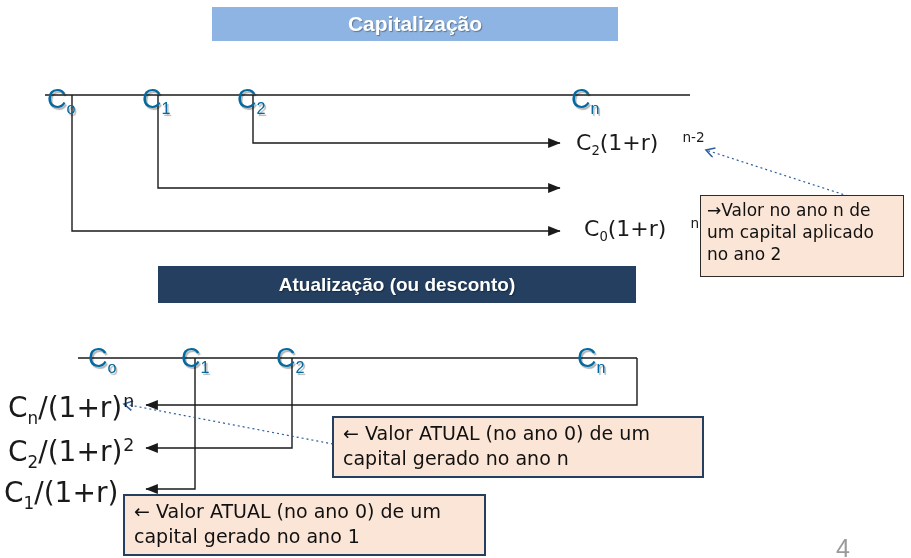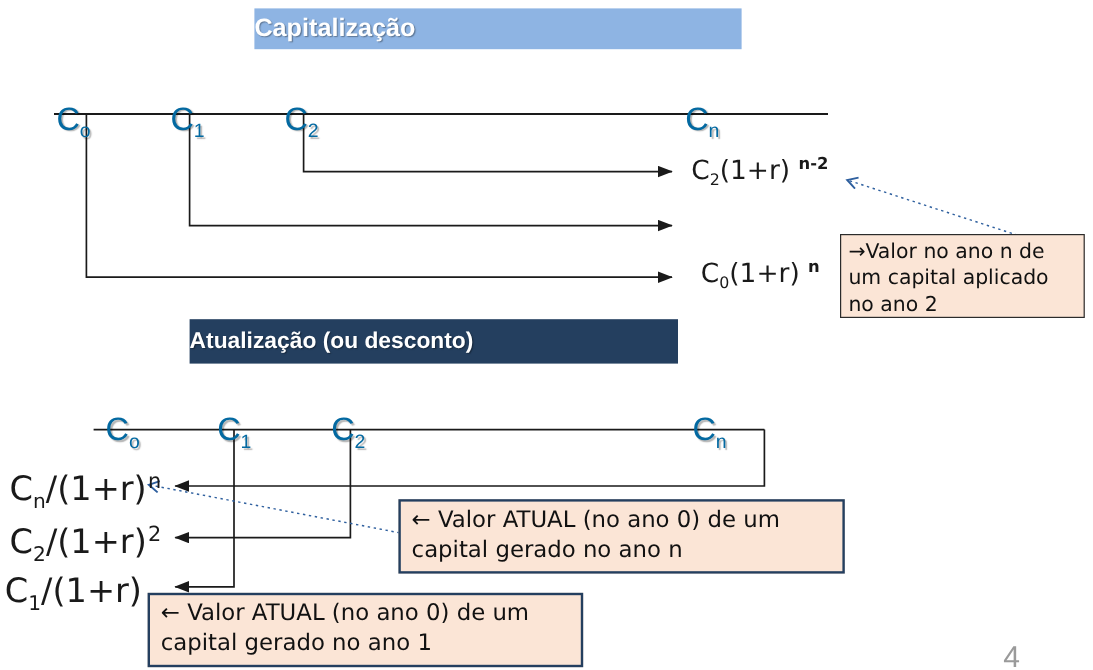--- a/index.html
+++ b/index.html
@@ -2,45 +2,45 @@
 <html><head>
 <meta charset="utf-8">
 <style>
   html,body{margin:0;padding:0;background:#fff;}
   #slide{
     position:relative;width:911px;height:558px;background:#fff;overflow:hidden;
     font-family:"DejaVu Sans","Liberation Sans",sans-serif;color:#1a1a1a;
   }
   
   .hdr{
-    position:absolute;text-align:left;color:#fff;font-weight:bold;
+    position:absolute;text-align:center;color:#fff;font-weight:bold;
     font-family:"Liberation Sans",sans-serif;
     text-shadow:1px 1px 1px rgba(0,0,0,.35);
   }
   .hdr.cap{left:212px;top:7px;width:406px;height:34px;line-height:34px;font-size:21px;background:#8EB4E3;}
-  .hdr.atu{left:158px;top:266px;width:407px;height:37px;line-height:37px;font-size:19px;background:#243F5F;}
+  .hdr.atu{left:158px;top:266px;width:478px;height:37px;line-height:37px;font-size:19px;background:#243F5F;}
   
   .tl{
     position:absolute;font-size:27px;font-family:"Liberation Sans",sans-serif;
     color:#0369a1;text-shadow:1.5px 1.5px 1px rgba(0,0,0,.30);margin-top:28px;
   }
   .tl sub{font-size:.60em;line-height:0;}
   
   .formula{position:absolute;white-space:nowrap;}
   .top-f{font-size:22px;}
   .bot-f{font-size:28px;}
   .formula sub{font-size:.60em;line-height:0;}
   .formula sup{font-size:.62em;line-height:0;}
-  .top-f sup{margin-left:7px;font-weight:bold;}
+  .top-f sup{margin-left:24px;}
   .bot-f sup{margin-left:1px;}
   
   .callout{
     position:absolute;background:#FBE5D6;box-sizing:border-box;color:#111;
   }
-  .callout.c1{left:700px;top:195px;width:204px;height:70px;border:1px solid #2b2b2b;
+  .callout.c1{left:700px;top:195px;width:204px;height:82px;border:1px solid #2b2b2b;
               font-size:17px;line-height:1.28;padding:4px 6px;}
   .callout.c2{left:332px;top:416px;width:372px;height:62px;border:2px solid #243F5F;
               font-size:19px;line-height:1.3;padding:3px 9px;}
   .callout.c3{left:123px;top:494px;width:363px;height:62px;border:2px solid #243F5F;
               font-size:19px;line-height:1.3;padding:3px 9px;}
   
   .pagenum{position:absolute;left:836px;top:534px;font-size:25px;color:#9a9a9a;
            font-family:"Liberation Sans",sans-serif;}
   svg.lines{position:absolute;left:0;top:0;z-index:1;}
   .z2{z-index:2;}

